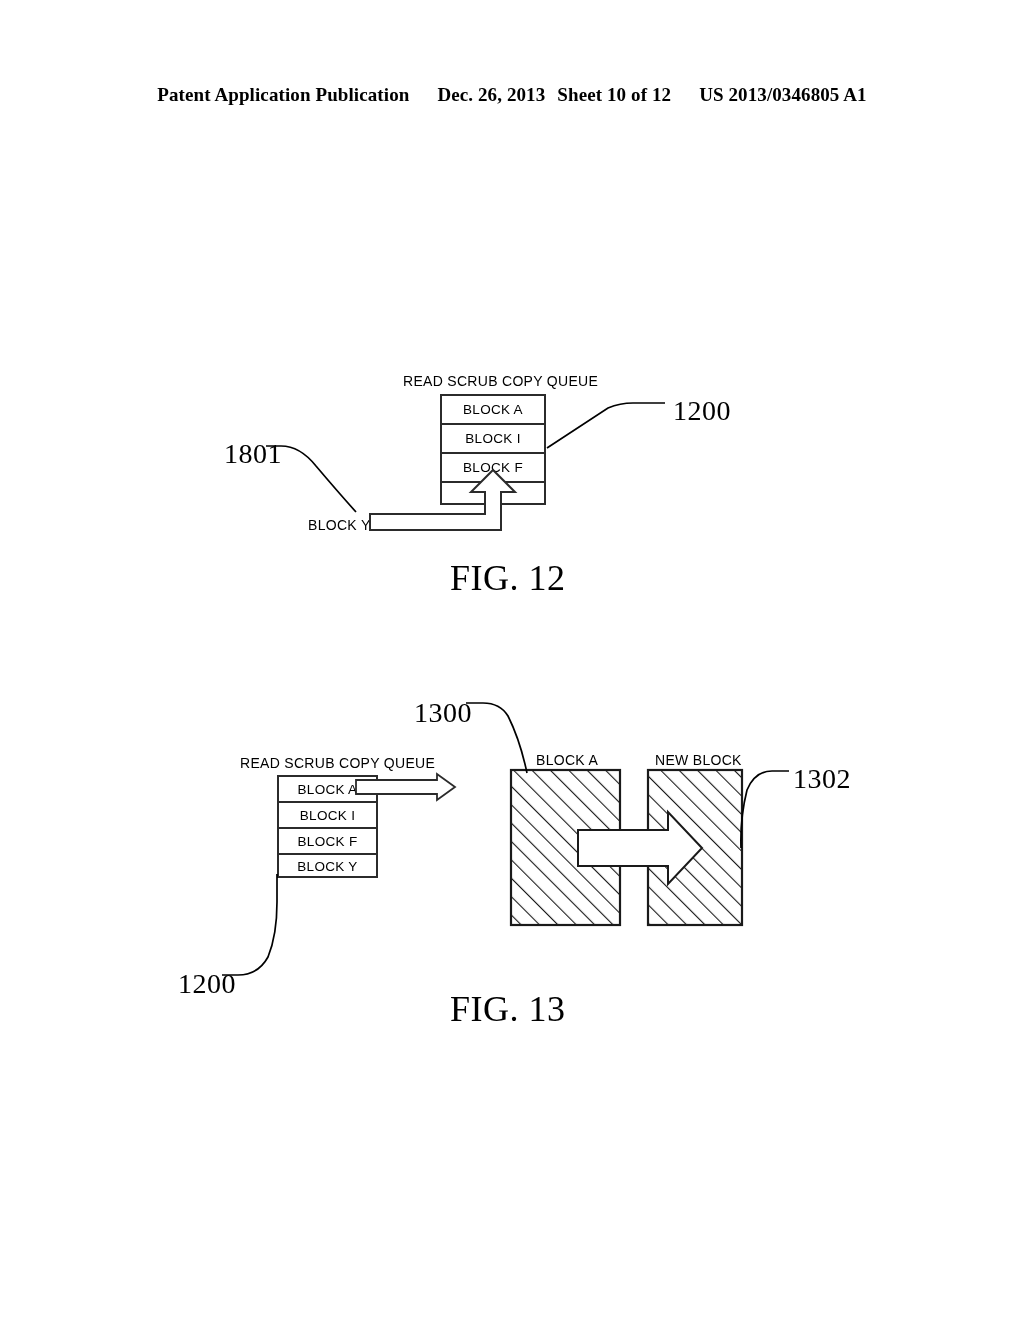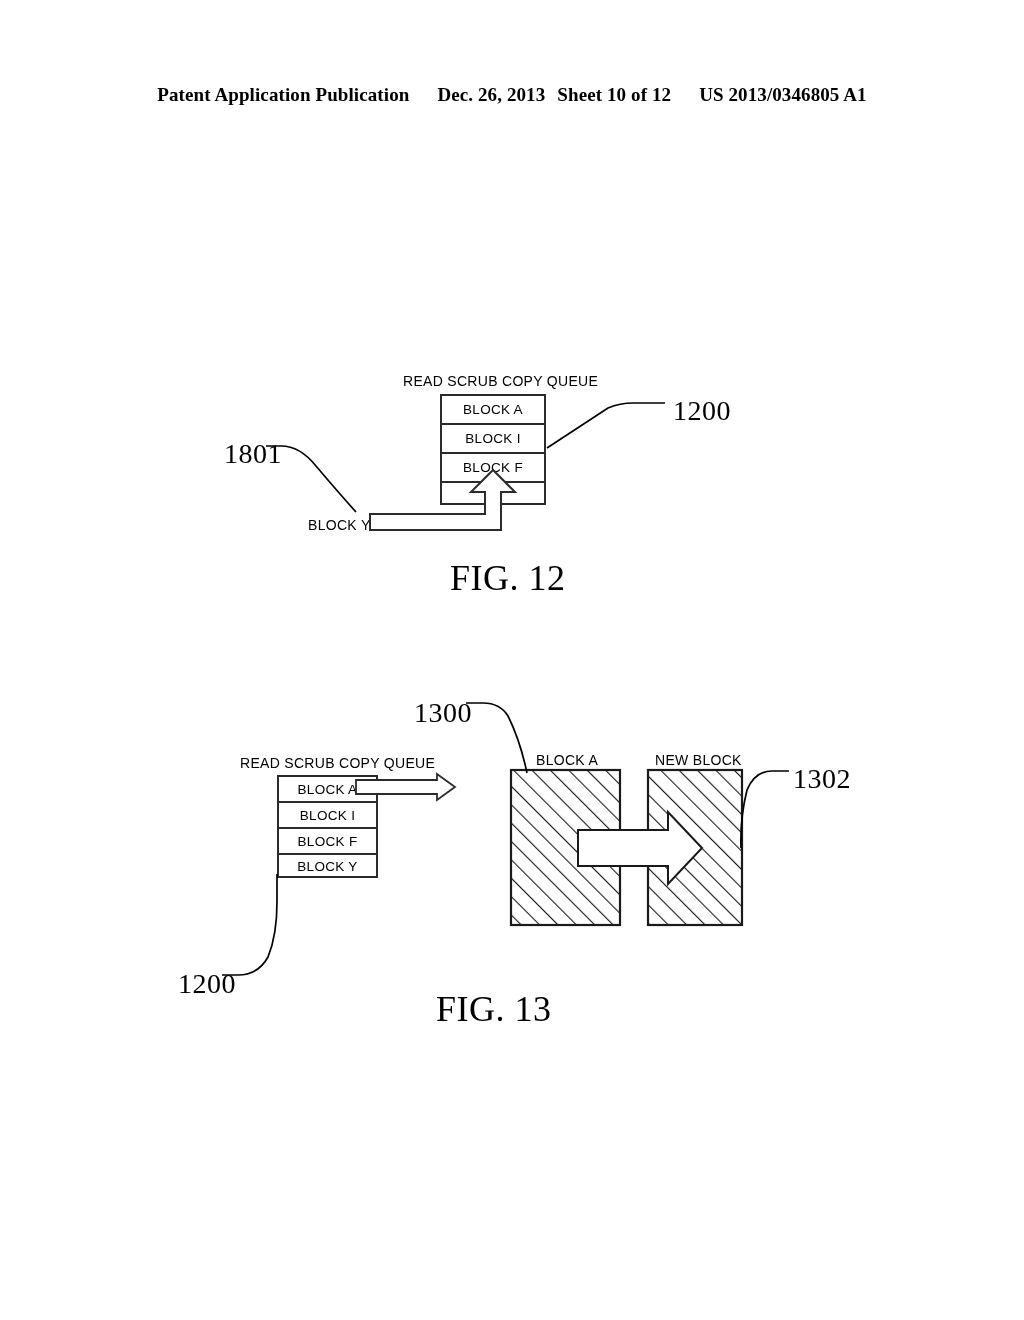--- a/index.html
+++ b/index.html
@@ -142,21 +142,21 @@
 
     <div class="lbl" style="left:536px; top:752px;">BLOCK A</div>
     <div class="lbl" style="left:655px; top:752px;">NEW BLOCK</div>
 
     <div class="lbl" style="left:615px; top:840px;">COPY</div>
 
     <div class="ref-num" style="left:414px; top:697px;">1300</div>
     <div class="ref-num" style="left:793px; top:763px;">1302</div>
     <div class="ref-num" style="left:178px; top:968px;">1200</div>
 
-    <div class="fig-caption" style="left:436px; top:988px;">FIG. 13</div>
+    <div class="fig-caption" style="left:450px; top:988px;">FIG. 13</div>
   </div>
 
   <svg class="overlay" viewBox="0 0 1024 1320">
     <defs>
       <pattern id="hatch" width="13" height="13" patternUnits="userSpaceOnUse" patternTransform="rotate(-45 0 0)">
         <rect width="13" height="13" fill="#ffffff"></rect>
         <line x1="0" y1="0" x2="0" y2="13" stroke="#1a1a1a" stroke-width="2.2"></line>
       </pattern>
       <clipPath id="clipBlockA">
         <rect x="511" y="770" width="109" height="155"></rect>

